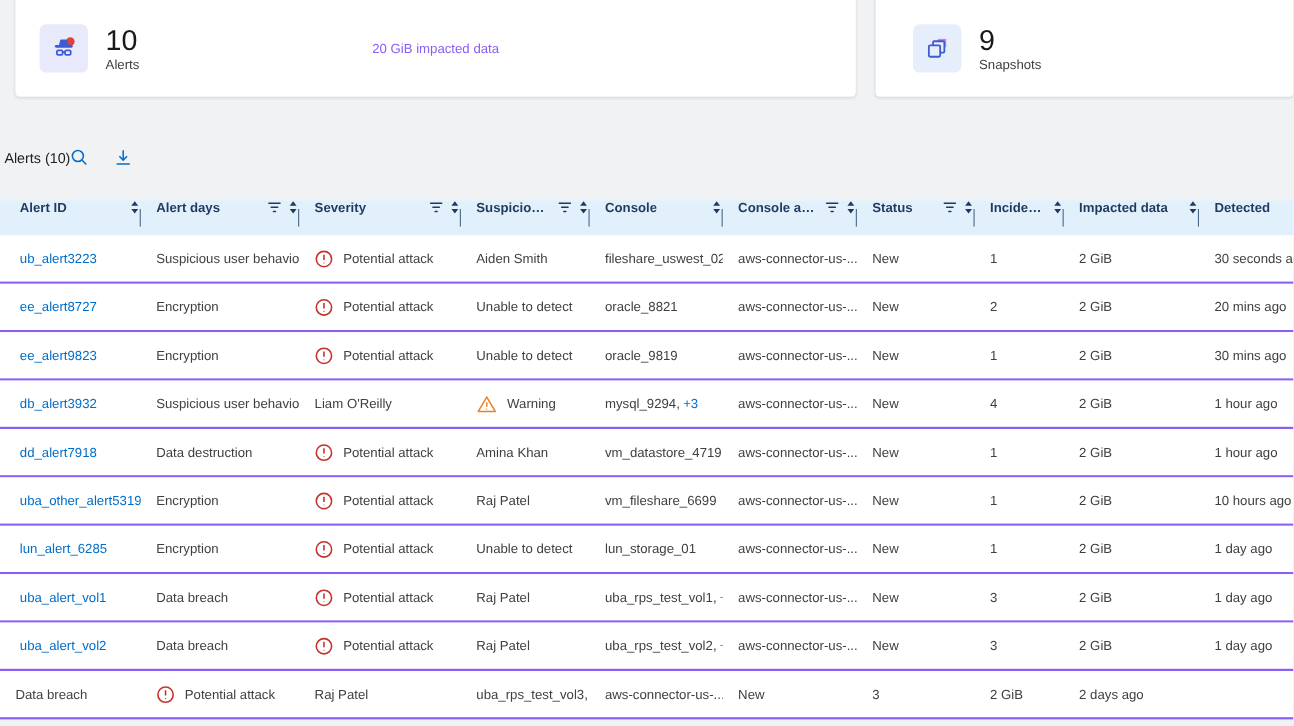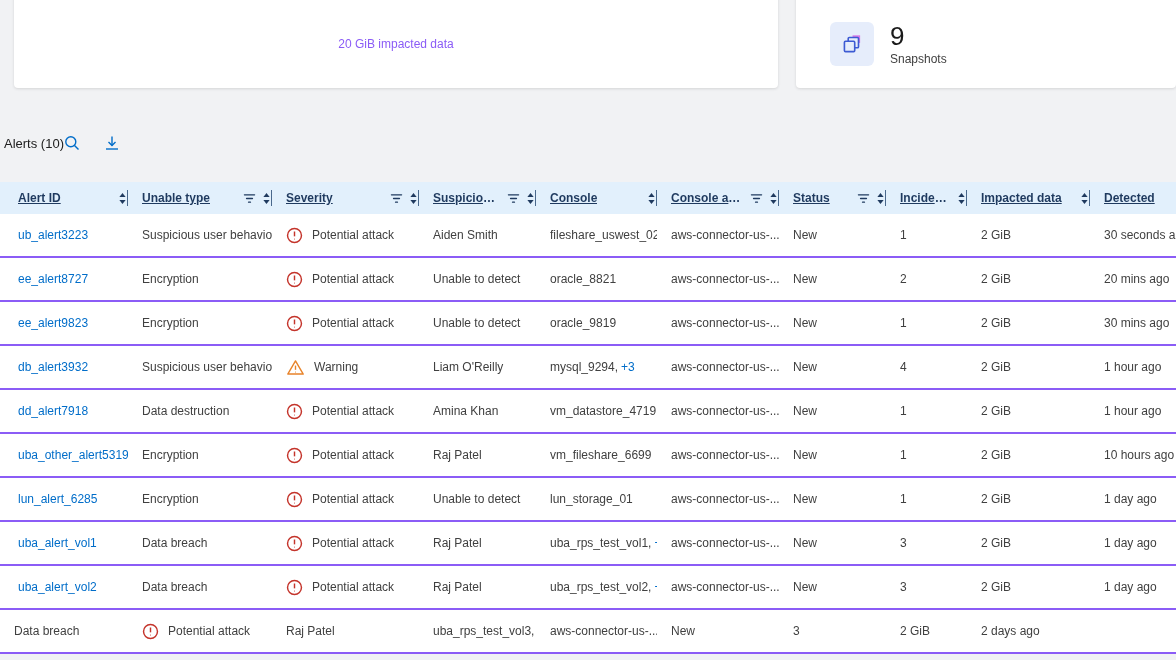--- a/index.html
+++ b/index.html
@@ -21,22 +21,22 @@
   .card-center{position:absolute;left:0;right:0;text-align:center;font-size:12px;color:#8b5cf6;}
   
   .table-toolbar{height:94px;display:flex;align-items:center;
                  padding:16px 6px 0 4px;box-sizing:border-box;}
   .table-title{font-size:13px;color:#202020;}
   .toolbar-icons{display:flex;align-items:center;gap:24px;margin-right:-4px;}
   .tb-icon{color:var(--link_blue,#006DC9);cursor:pointer;display:flex;}
   
   .table{background:#fff;}
   .thead{display:flex;height:32px;background:var(--header_bg,#E2F0FC);}
-  .hcell{position:relative;display:flex;align-items:center;height:100%;padding:0 0 0 14px;
-         box-sizing:border-box;flex-shrink:0;color:var(--header_text,#1F3A5F);font-size:12px;font-weight:700;cursor:pointer;text-decoration:underline;}
+  .hcell{position:relative;display:flex;align-items:flex-start;height:100%;padding:0 0 0 14px;
+         box-sizing:border-box;flex-shrink:0;color:var(--header_text,#1F3A5F);font-size:12px;font-weight:700;cursor:pointer;}
   .hcell:first-child{padding-left:18px;}
   .hlabel{overflow:hidden;text-overflow:ellipsis;white-space:nowrap;}
   .hicons{margin-left:auto;display:flex;align-items:center;gap:5px;padding-left:6px;}
   .hsep{position:absolute;right:0;top:8px;bottom:8px;width:1px;background:#49688C;}
   .trow{display:flex;height:42px;border-bottom:2px solid #8b5cf6;background:#fff;}
   .cell{display:flex;align-items:center;padding-left:14px;font-size:12px;color:#404040;
         white-space:nowrap;overflow:hidden;box-sizing:border-box;flex-shrink:0;}
   .c-id{padding-left:18px;}
   
   .thead>.hcell:nth-child(1),.trow>.cell:nth-child(1){width:128px;}
@@ -56,20 +56,36 @@
   .wl-more{margin-left:3px;}
   .wl-more:empty{display:none;}
 </style>
 </head>
 <body>
 
 <div class="page">
 
   <div class="cards-row">
     <section class="card card-alerts">
+      <div class="card-left">
+        <div class="icon-tile tile-lavender">
+          <svg width="26" height="26" viewBox="0 0 24 24">
+            <circle cx="17.5" cy="6.2" r="3.6" fill="#D8453C"></circle>
+            <path d="M8 9.2 L8.9 5.4 Q9.1 4.6 9.9 4.6 H14.1 Q14.9 4.6 15.1 5.4 L16 9.2 Z" fill="#3D5BD3"></path>
+            <rect x="4.5" y="9.2" width="15" height="2.2" rx="1.1" fill="#3D5BD3"></rect>
+            <rect x="6.2" y="13.6" width="4.8" height="3.8" rx="1.2" fill="none" stroke="#3D5BD3" stroke-width="1.5"></rect>
+            <rect x="13" y="13.6" width="4.8" height="3.8" rx="1.2" fill="none" stroke="#3D5BD3" stroke-width="1.5"></rect>
+            <line x1="11" y1="15.2" x2="13" y2="15.2" stroke="#3D5BD3" stroke-width="1.5"></line>
+          </svg>
+        </div>
+        <div class="metric">
+          <div class="metric-value">10</div>
+          <div class="metric-label">Alerts</div>
+        </div>
+      </div>
       <div class="card-center">20 GiB impacted data</div>
     </section>
 
     <section class="card card-snapshots">
       <div class="card-left">
         <div class="icon-tile tile-blue">
           <svg width="26" height="26" viewBox="0 0 24 24">
             <rect x="12.5" y="4" width="7" height="7" fill="#D678E8"></rect>
             <rect x="8.5" y="6" width="9.5" height="9.5" rx="1" fill="#E6EDFB" stroke="#3D5BD3" stroke-width="1.5"></rect>
             <rect x="5" y="9.5" width="9.5" height="9.5" rx="1" fill="#E6EDFB" stroke="#3D5BD3" stroke-width="1.5"></rect>
@@ -110,21 +126,21 @@
 
       <svg class="ic-sort" width="11" height="13" viewBox="0 0 12 14" fill="currentColor">
         <path d="M6 1 L9.4 5.4 H2.6 Z"></path>
               <path d="M6 13 L2.6 8.6 H9.4 Z"></path>
       </svg>
     </span>
     <span class="hsep"></span>
   </div>
 
   <div class="hcell">
-    <span class="hlabel">Unable type</span>
+    <span class="hlabel">Alert days</span>
     <span class="hicons">
       <svg class="ic-filter" width="13" height="11" viewBox="0 0 14 12" stroke="currentColor" stroke-width="1.5" stroke-linecap="round">
         <line x1="1.5" y1="2" x2="12.5" y2="2"></line>
               <line x1="3.8" y1="6" x2="10.2" y2="6"></line>
               <line x1="6" y1="10" x2="8" y2="10"></line>
       </svg>
       <svg class="ic-sort" width="11" height="13" viewBox="0 0 12 14" fill="currentColor">
         <path d="M6 1 L9.4 5.4 H2.6 Z"></path>
               <path d="M6 13 L2.6 8.6 H9.4 Z"></path>
       </svg>
@@ -318,30 +334,30 @@
     <div class="cell">1</div>
     <div class="cell">2 GiB</div>
     <div class="cell">30 mins ago</div>
   </div>
 
   <div class="trow sev-warning">
     <div class="cell c-id">
       <a class="link">db_alert3932</a>
     </div>
     <div class="cell">Suspicious user behavior</div>
+    <div class="cell">Liam O'Reilly</div>
     <div class="cell c-sev">
 
       <svg class="ic-warning" width="19" height="17" viewBox="0 0 24 22" fill="none" stroke="currentColor" stroke-width="1.8" stroke-linejoin="round">
         <path d="M12 2.5 L22 19.5 H2 Z"></path>
               <line x1="12" y1="8.5" x2="12" y2="14"></line>
               <circle cx="12" cy="16.8" r="0.7" fill="currentColor" stroke="none"></circle>
       </svg>
       <span>Warning</span>
     </div>
-    <div class="cell">Liam O'Reilly</div>
     <div class="cell">
       <span>mysql_9294,</span>
       <a class="link wl-more">+3</a>
     </div>
     <div class="cell">aws-connector-us-...</div>
     <div class="cell">New</div>
     <div class="cell">4</div>
     <div class="cell">2 GiB</div>
     <div class="cell">1 hour ago</div>
   </div>

